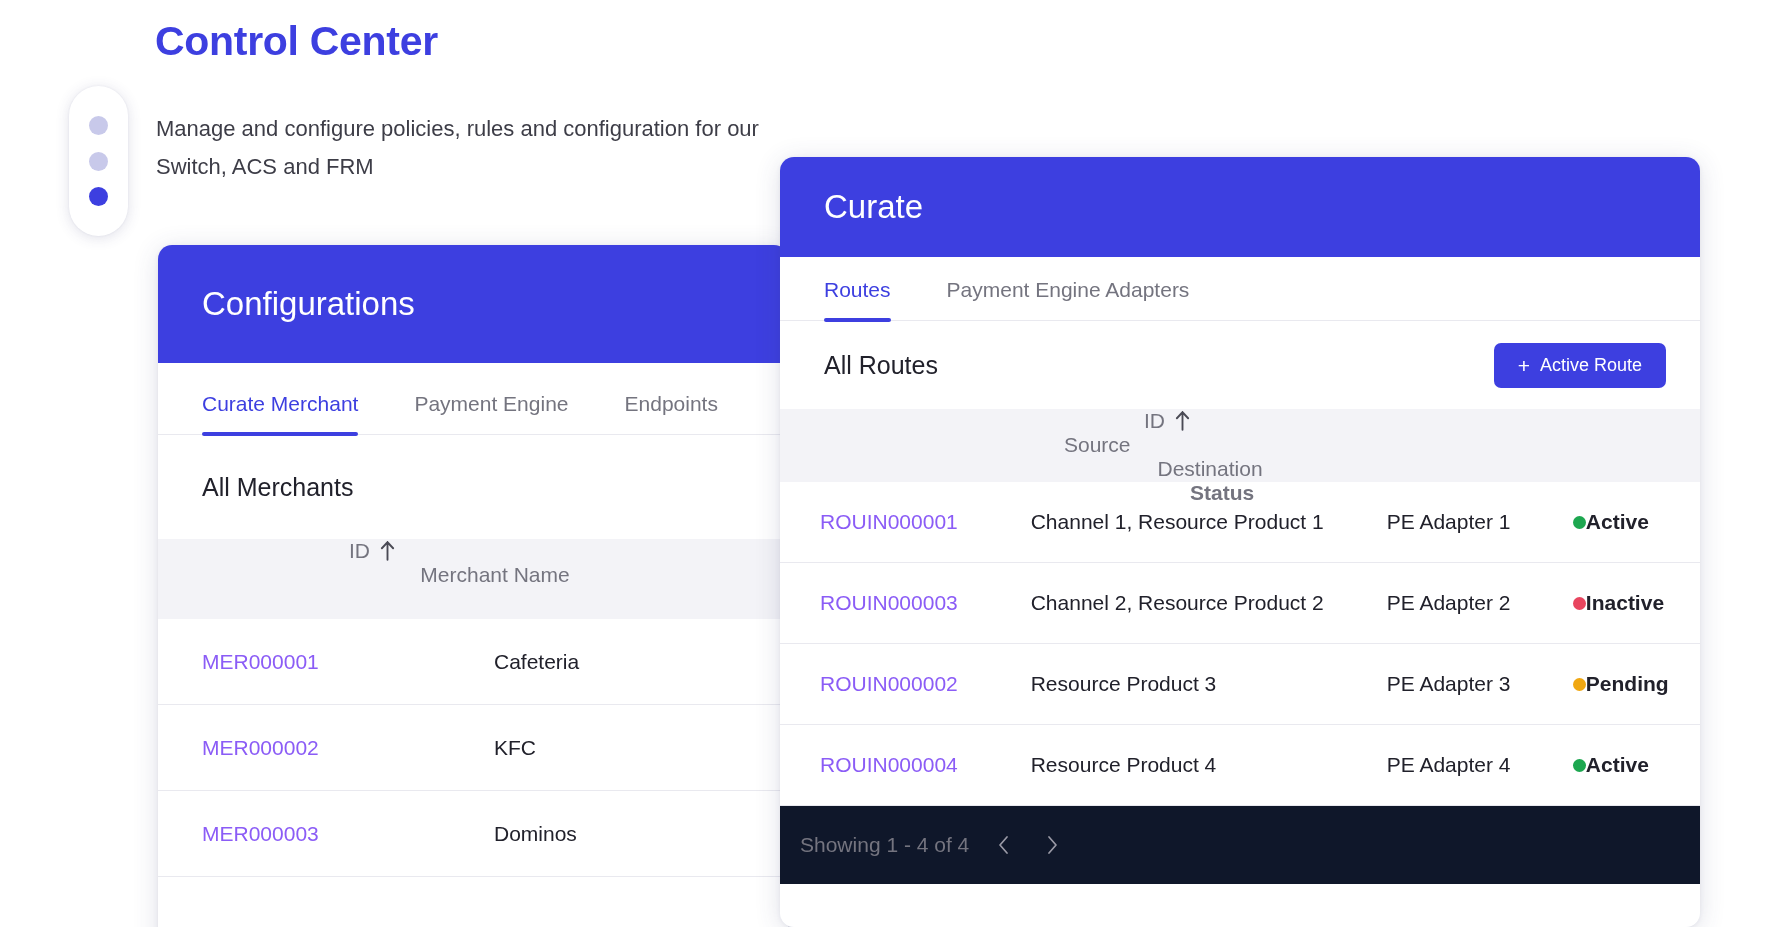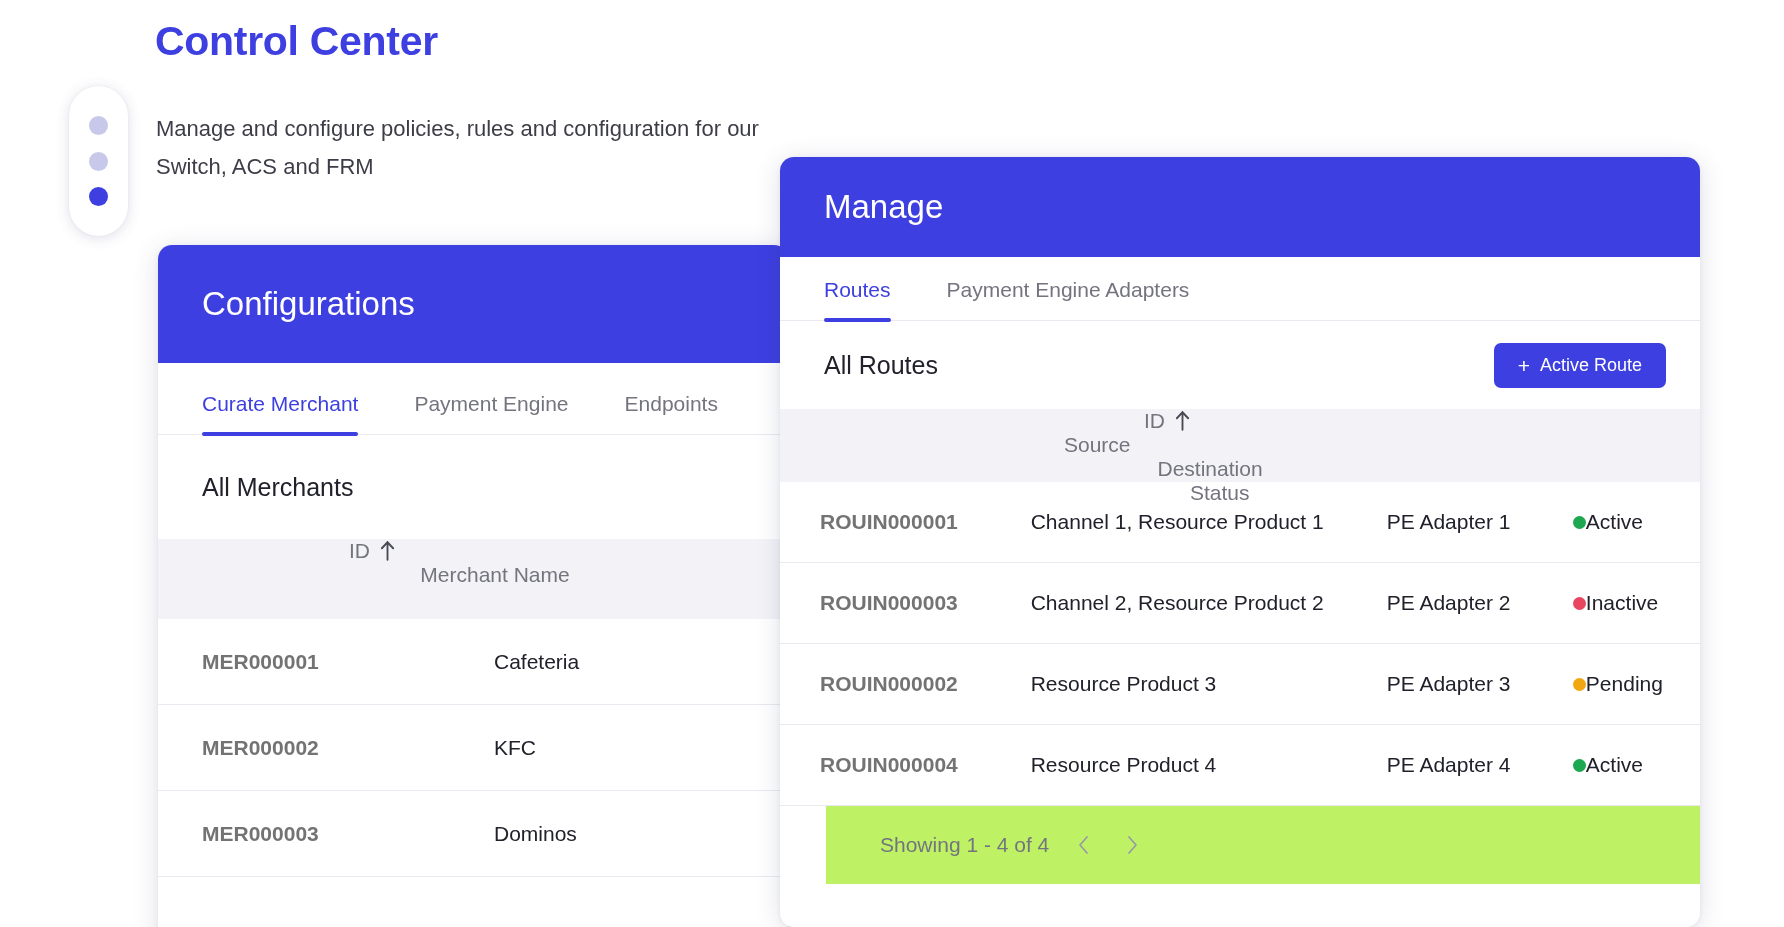--- a/index.html
+++ b/index.html
@@ -154,36 +154,35 @@
   .th { display: flex; align-items: center; gap: 10px; white-space: nowrap; }
   .sort-arrow { display: inline-block; width: 15px; height: 20px; }
   .trow {
     display: flex;
     align-items: center;
     border-bottom: 1px solid #e9e9ef;
     font-size: 21px;
     color: #21212b;
     background: #ffffff;
   }
-  .cell-id { color: #737373; font-weight: bold; white-space: nowrap; }
+  .cell-id { color: #8b5cf6; font-weight: normal; white-space: nowrap; }
   .cell { white-space: nowrap; }
 
   .status-cell { display: flex; align-items: center; gap: 0; white-space: nowrap; }
   .dot { width: 13px; height: 13px; border-radius: 50%; flex: 0 0 auto; }
 
   
   .pager {
     display: flex;
     align-items: center;
     gap: 22px;
-    padding-left: 54px;
+    padding-left: 20px;
     font-size: 21px;
     color: #74747f;
-    background: #bef264;
-    margin-left: 46px;
+    background: #0f172a;
   }
   .pager-btn {
     width: 26px; height: 26px;
     display: flex; align-items: center; justify-content: center;
     cursor: pointer;
     color: #9a9aa6;
   }
 
   
   #card-configurations { left: 158px; top: 245px; width: 630px; height: 760px; }
@@ -197,21 +196,21 @@
   
   #card-router { left: 780px; top: 157px; width: 920px; height: 770px; z-index: 5; }
   #card-router .card-header { height: 100px; }
   #card-router .tabs { height: 64px; }
   #card-router .section-bar { height: 88px; }
   #card-router .thead { height: 73px; padding-left: 40px; }
   #card-router .trow { height: 81px; padding-left: 40px; }
   #card-router .col-id { width: 232px; }
   #card-router .col-source { width: 392px; }
   #card-router .col-dest { width: 205px; }
-  #card-router .col-status { width: 140px; }
+  #card-router .col-status { width: 140px; font-weight: bold; }
   #card-router .pager { height: 78px; }
 </style>
 </head>
 <body>
 
 <div id="stage">
 
   <div class="rail">
     <div class="rail-dot"></div>
     <div class="rail-dot"></div>
@@ -266,21 +265,21 @@
     <div class="trow">
       <div class="cell-id col-id">MER000003</div>
       <div class="cell">Dominos</div>
     </div>
 
   </div>
 
   <div class="card" id="card-router">
 
     <div class="card-header">
-      <span class="card-header-title">Manage</span>
+      <span class="card-header-title">Curate</span>
     </div>
 
     <div class="tabs">
       <div class="tab active">
         <span>Routes</span>
       </div>
       <div class="tab">
         <span>Payment Engine Adapters</span>
       </div>
     </div>

